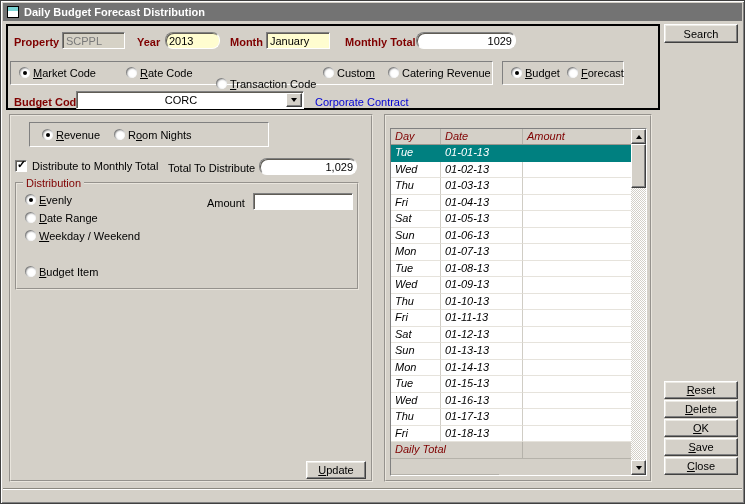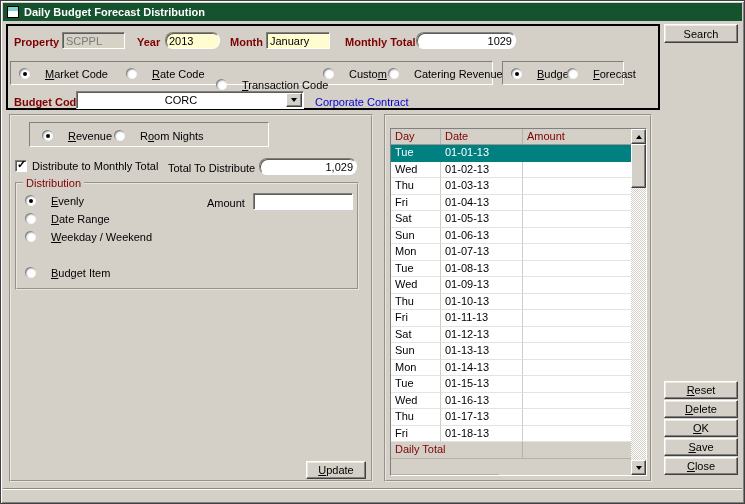--- a/index.html
+++ b/index.html
@@ -1,39 +1,39 @@
 <!DOCTYPE html>
 <html><head>
 <meta charset="utf-8">
 <style>
   * { box-sizing: border-box; margin: 0; padding: 0; }
   body { margin: 0; background: #c0c0c0; font-family: "Liberation Sans", sans-serif; }
   .window { position: relative; width: 745px; height: 504px; background: #d4d0c8;
     font-size: 11px; color: #000; border: 1px solid #404040;
     box-shadow: inset 1px 1px 0 #ffffff, inset -1px -1px 0 #808080; overflow: hidden; }
   .titlebar { position: absolute; left: 2px; top: 2px; right: 2px; height: 18px;
-    background: #14532d; display: flex; align-items: center; gap: 5px; padding: 0 4px; }
+    background: #737373; display: flex; align-items: center; gap: 5px; padding: 0 4px; }
   .title { color: #fff; font-weight: bold; font-size: 11px; white-space: nowrap; }
   .win-icon { width: 12px; height: 12px; flex: 0 0 auto; border: 1px solid #000;
     background: linear-gradient(180deg, #7bd4d4 0 4px, #ffffff 4px); }
   .lbl { position: absolute; white-space: nowrap; line-height: 13px; }
   .maroon { color: #7f0000; font-weight: bold; }
   .panel-yellow { position: absolute; left: 5px; top: 23px; width: 654px; height: 86px;
     border: 2px solid #000000; }
   .field { position: absolute; background: #fff; padding: 0 3px; display: flex; align-items: center;
     border-top: 1px solid #808080; border-left: 1px solid #808080;
     border-bottom: 1px solid #fff; border-right: 1px solid #fff;
     box-shadow: inset 1px 1px 0 #5f5c55; white-space: nowrap; overflow: hidden; }
   .field.right { justify-content: flex-end; border-radius: 8px; }
   .field.disabled { background: #d6d2c6; color: #7a7a7a; }
   .field.cream { background: #fffdd0; }
   .sunken-panel { position: absolute;
     border-top: 1px solid #808080; border-left: 1px solid #808080;
     border-bottom: 1px solid #fff; border-right: 1px solid #fff; }
-  .radio-item { position: absolute; display: flex; align-items: center; gap: 15px;
+  .radio-item { position: absolute; display: flex; align-items: flex-start; gap: 3px;
     height: 13px; white-space: nowrap; }
   .radio { width: 11px; height: 11px; border-radius: 50%; background: #fff; position: relative;
     flex: 0 0 auto; box-shadow: inset 1px 1px 2px rgba(0,0,0,.6), inset -1px -1px 1px #fff; }
   .radio.checked::after { content: ""; position: absolute; left: 3.5px; top: 3.5px;
     width: 4px; height: 4px; border-radius: 50%; background: #000; }
   .check-item { position: absolute; display: flex; align-items: center; gap: 5px; height: 13px; white-space: nowrap; }
   .checkbox { width: 12px; height: 12px; background: #fff; position: relative; flex: 0 0 auto;
     border-top: 1px solid #808080; border-left: 1px solid #808080;
     border-bottom: 1px solid #fff; border-right: 1px solid #fff;
     box-shadow: inset 1px 1px 0 #5f5c55; }
@@ -209,21 +209,21 @@
       <span class="lbl" style="left:190px;top:13px;">Amount</span>
       <div class="field" style="left:236px;top:9px;width:100px;height:17px;">
         <span></span>
       </div>
     </div>
 
     <button class="btn" style="left:295px;top:345px;width:60px;height:18px;"><u>U</u>pdate</button>
   </div>
 
   <div class="etched" style="left:383px;top:113px;width:268px;height:368px;">
-    <div class="grid" style="left:4px;top:12px;width:257px;height:348px;">
+    <div class="grid" style="left:4px;top:12px;width:257px;height:348px;font-style:italic;">
       <div class="grid-header">
         <span class="hcell c-day">Day</span>
         <span class="hcell c-date">Date</span>
         <span class="hcell c-amount">Amount</span>
       </div>
       <div>
 
           <div class="grid-row selected">
             <span class="cell c-day">Tue</span>
             <span class="cell c-date">01-01-13</span>

